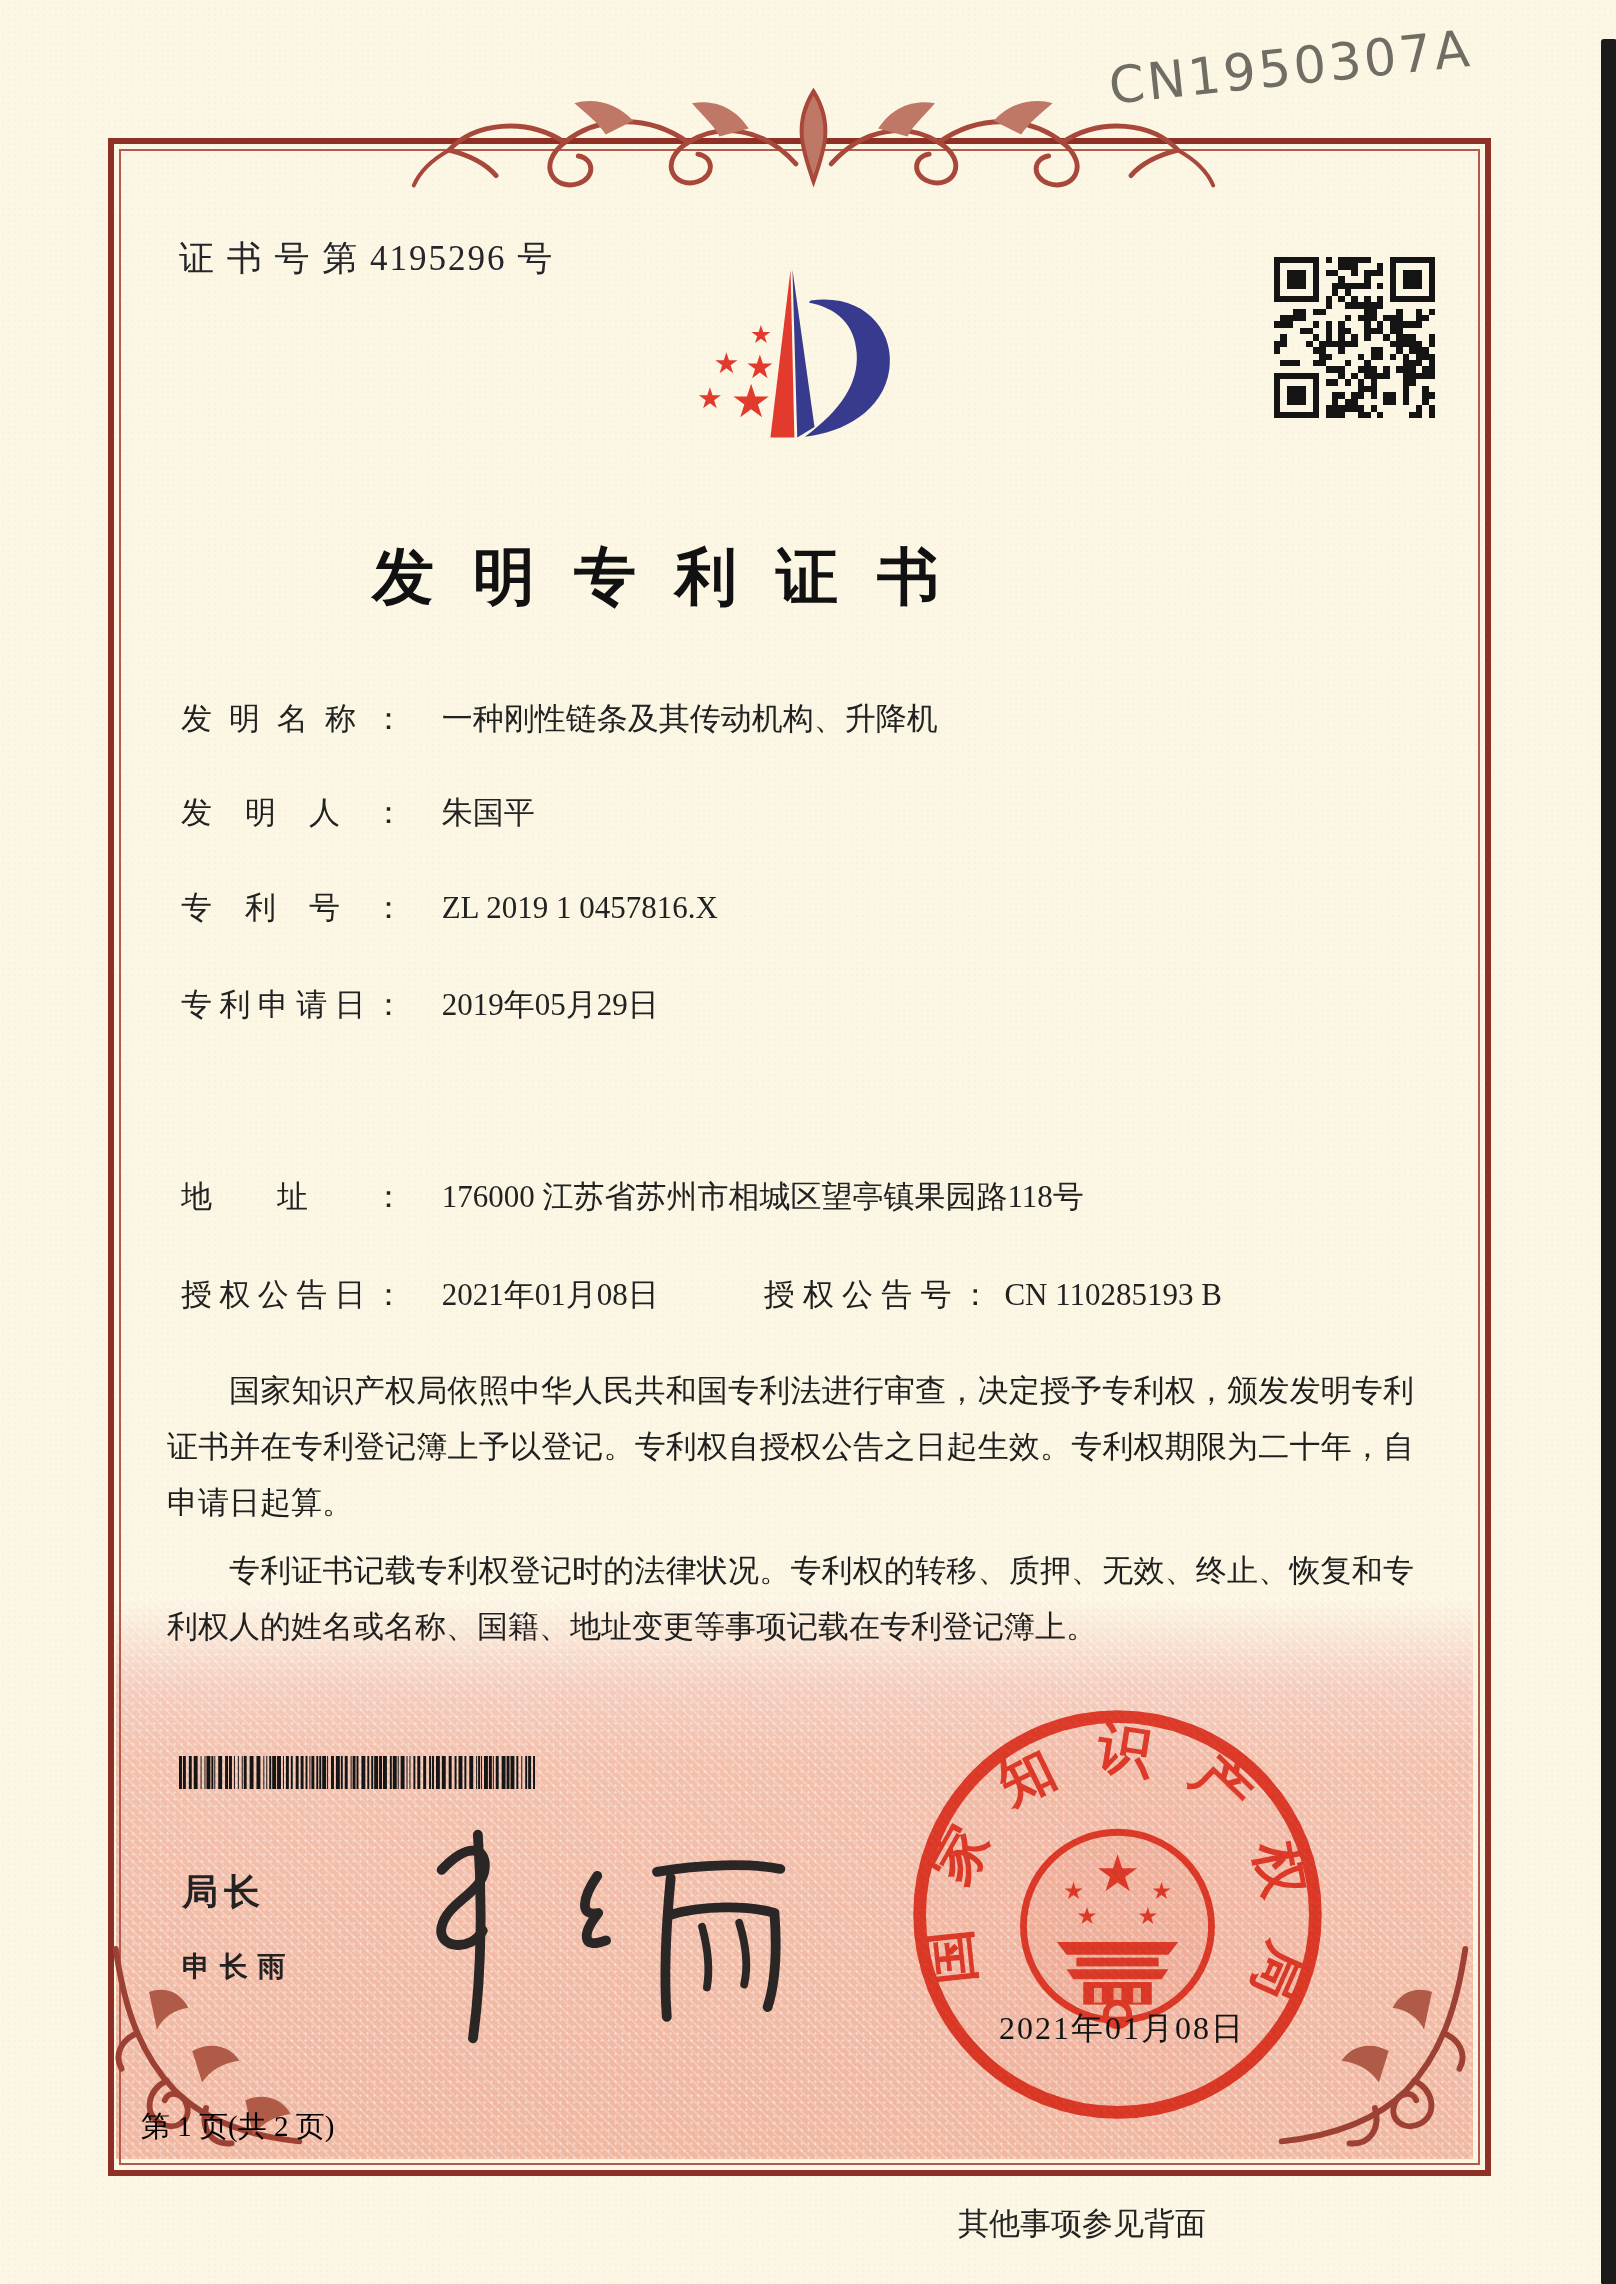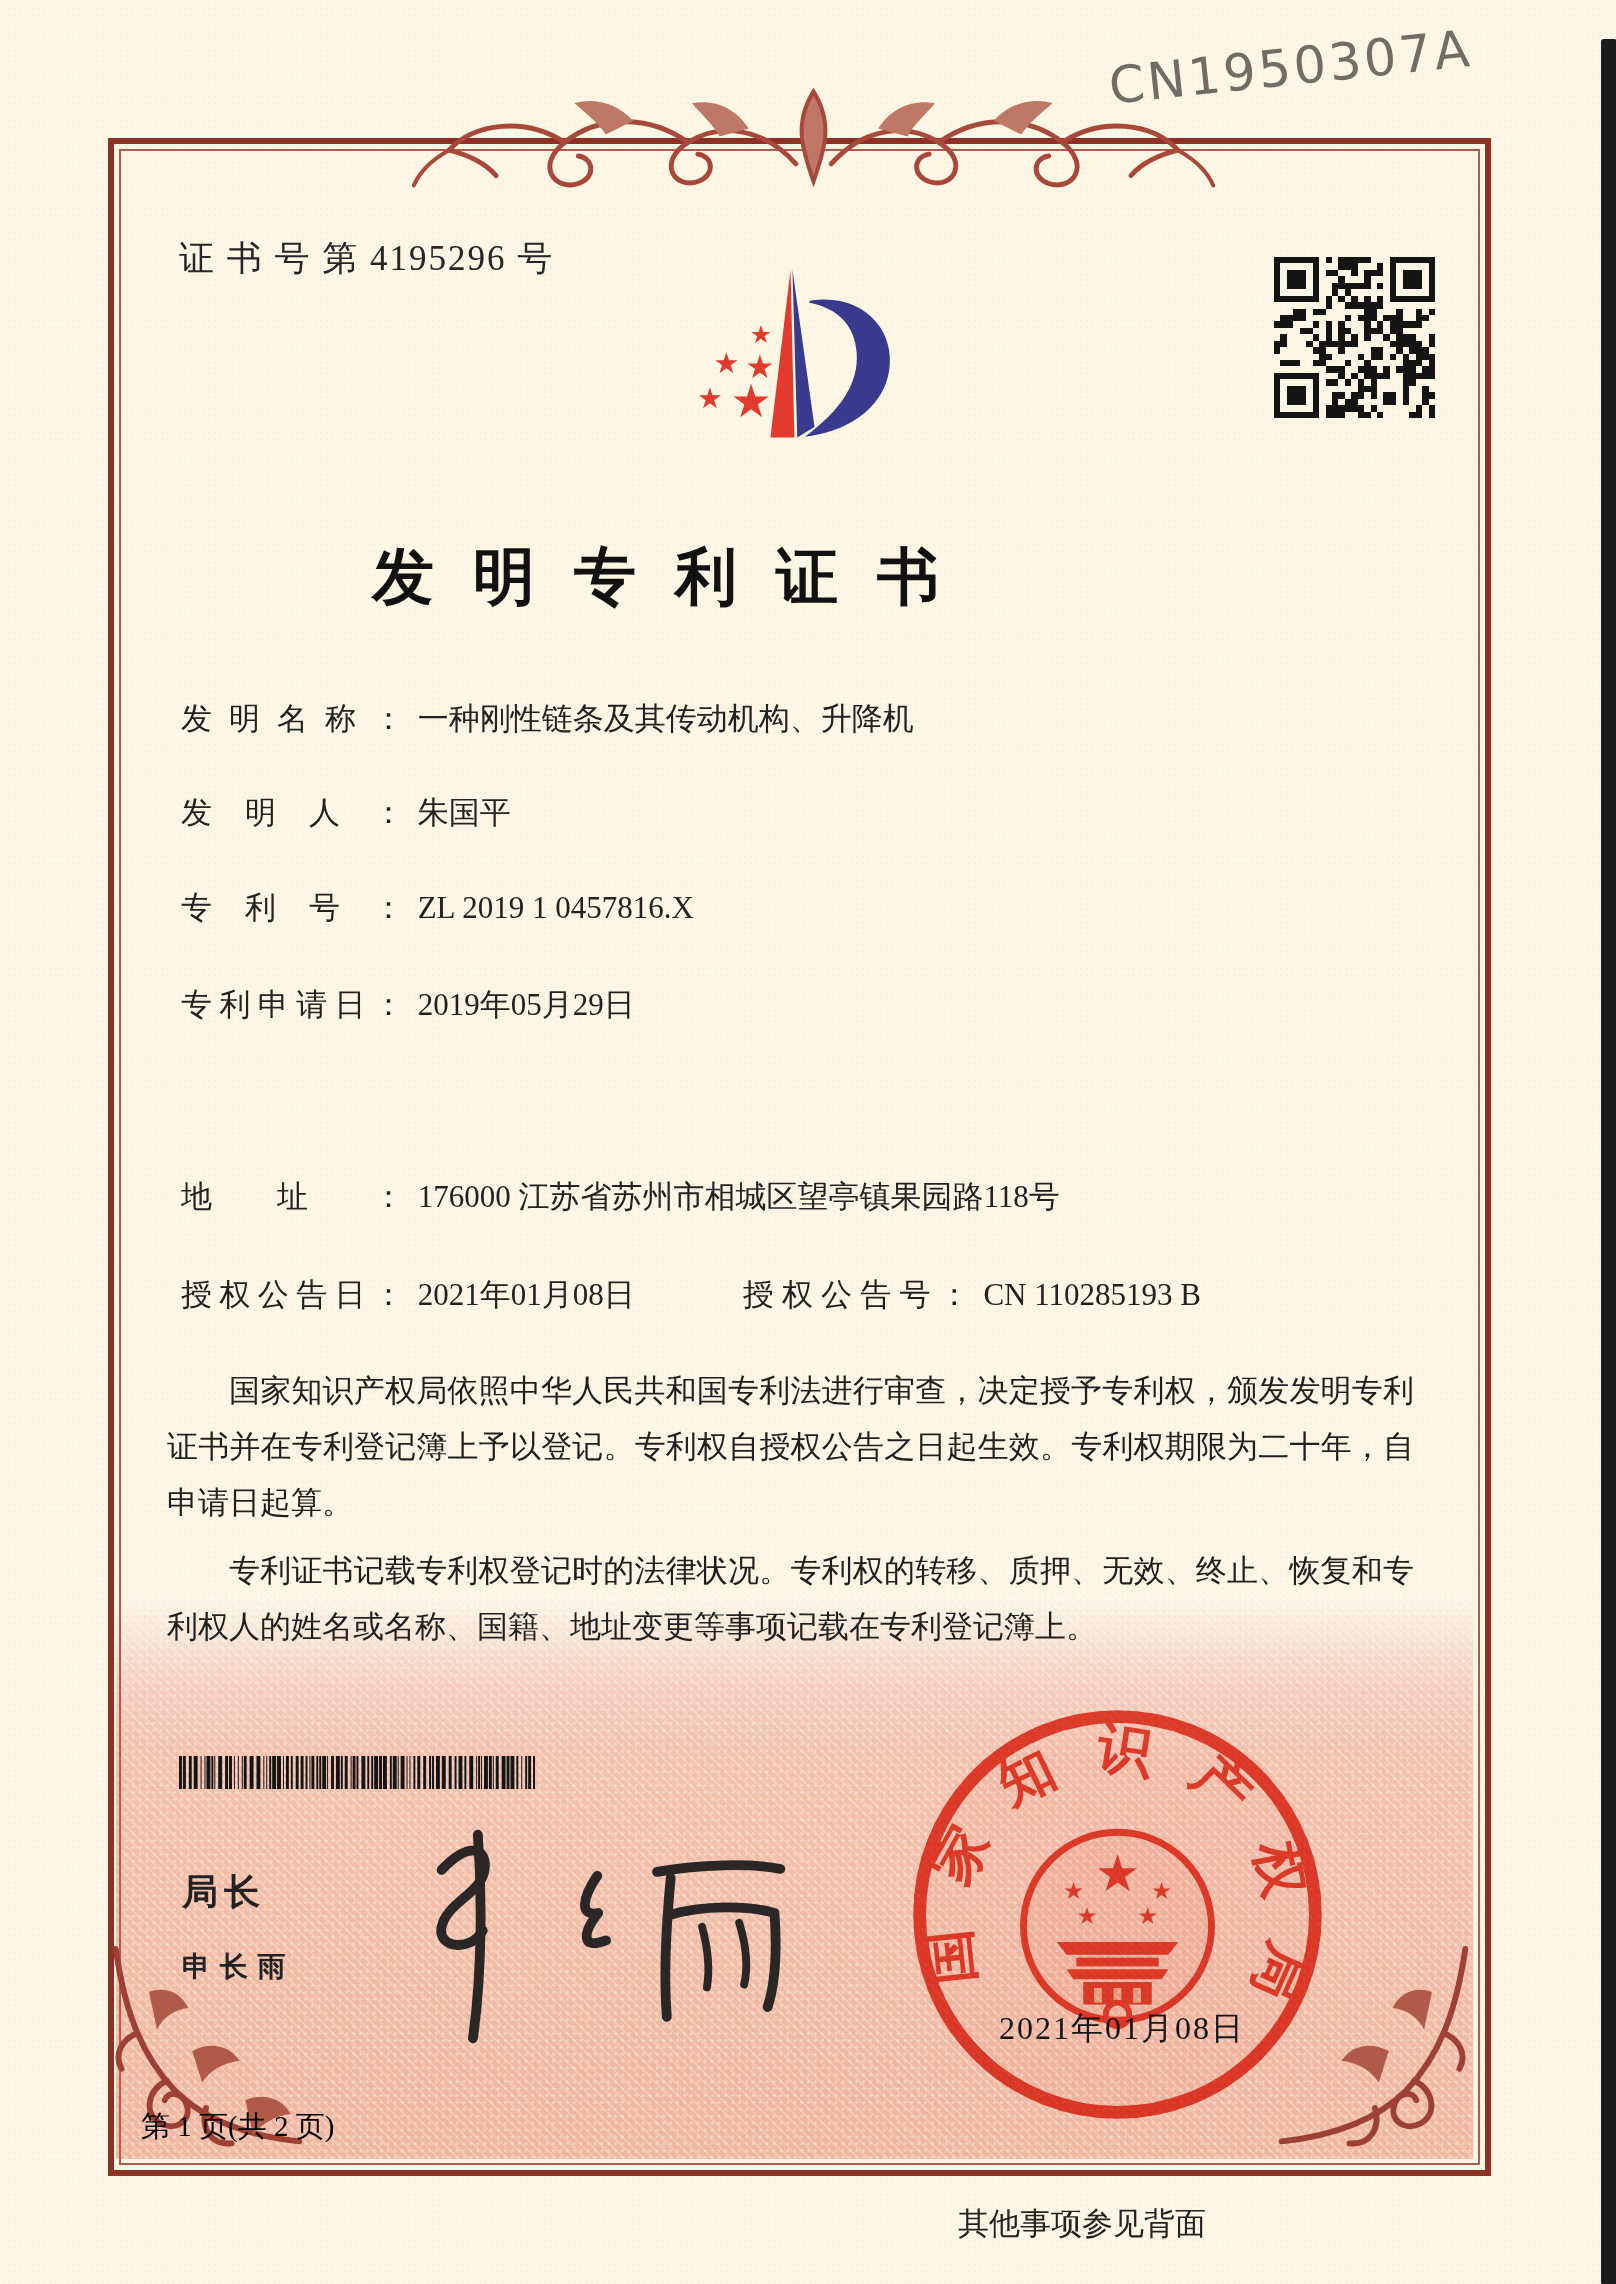--- a/index.html
+++ b/index.html
@@ -22,24 +22,24 @@
   .frame-inner{position:absolute;inset:4.9px;border:2px solid #b25a4b;}
   
   .annotation{left:1106px;top:57px;font-family:"DejaVu Sans",sans-serif;font-size:51px;color:#58564f;
         letter-spacing:2.9px;transform:rotate(-6deg);transform-origin:left top;opacity:.85;}
   .cert-no{left:179px;top:235px;font-size:35px;letter-spacing:2px;color:#25252a;}
   .qr{left:1274px;top:257px;width:161px;height:161px;}
   .logo{left:659px;top:241px;width:265px;height:211px;}
   .title{left:108px;top:535px;width:1095px;text-align:center;font-size:62px;font-weight:700;
         letter-spacing:39px;text-indent:39px;color:#111;}
   
-  .row{position:absolute;left:181px;width:1264px;font-size:31px;display:flex;align-items:baseline;}
+  .row{position:absolute;left:181px;width:1264px;font-size:31px;display:flex;align-items:baseline;gap:24px;}
   .lbl{display:inline-block;width:223px;text-align:justify;text-align-last:justify;color:#222;flex:none;}
   .val{margin-left:13.7px;color:#222;}
-  .cell2{margin-left:108px;display:flex;align-items:baseline;}
+  .cell2{margin-left:81px;display:flex;align-items:baseline;}
   .lbl2{display:inline-block;width:227px;text-align:justify;text-align-last:justify;flex:none;}
   
   .paras{left:155px;top:1351px;width:1271px;font-size:31px;line-height:56px;text-align:justify;}
   .paras p{margin:12px;text-indent:2em;}
   
   .barcode{left:179px;top:1756px;width:356px;height:33px;}
   .role{left:182px;top:1868px;font-family:"Liberation Sans","DejaVu Sans",sans-serif;
         font-weight:700;font-size:36px;letter-spacing:5.9px;color:#222;}
   .sig-name{left:182px;top:1948px;font-family:"Liberation Sans","DejaVu Sans",sans-serif;
         font-weight:700;font-size:28px;letter-spacing:9.8px;color:#222;}

